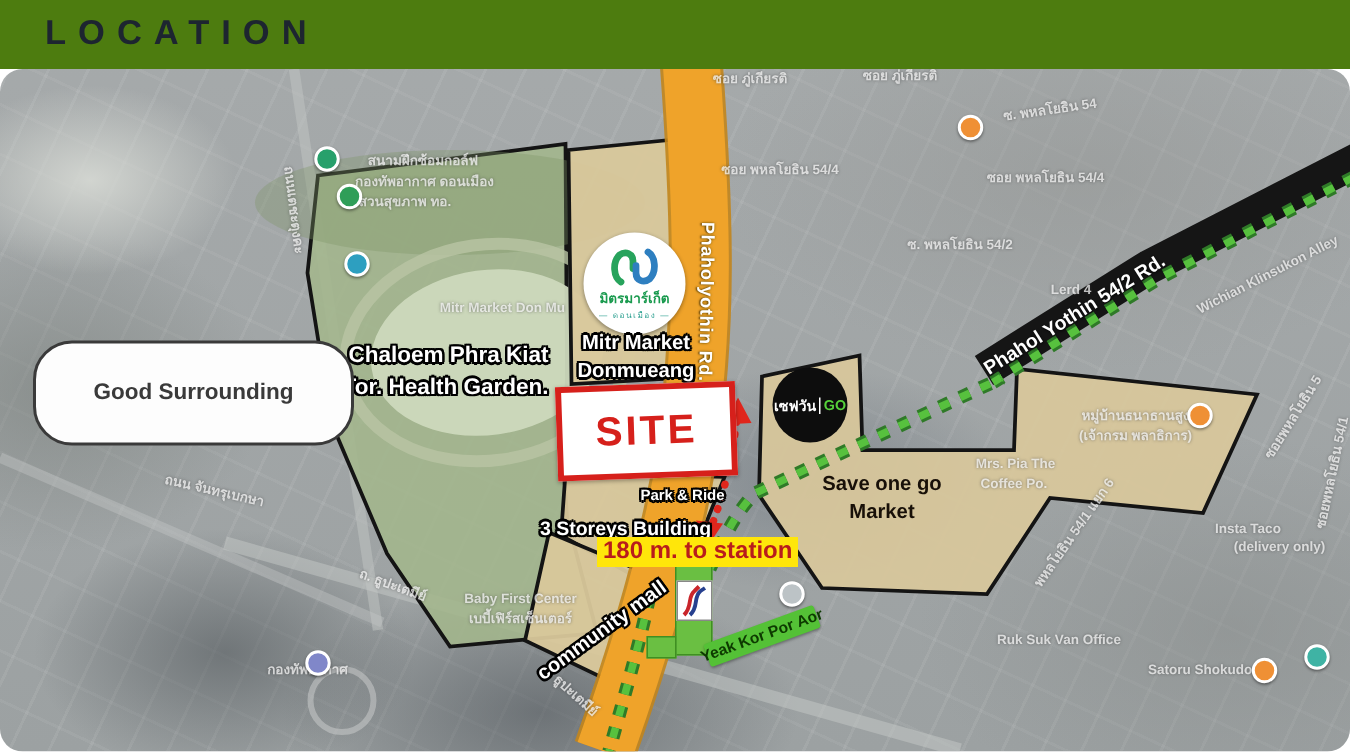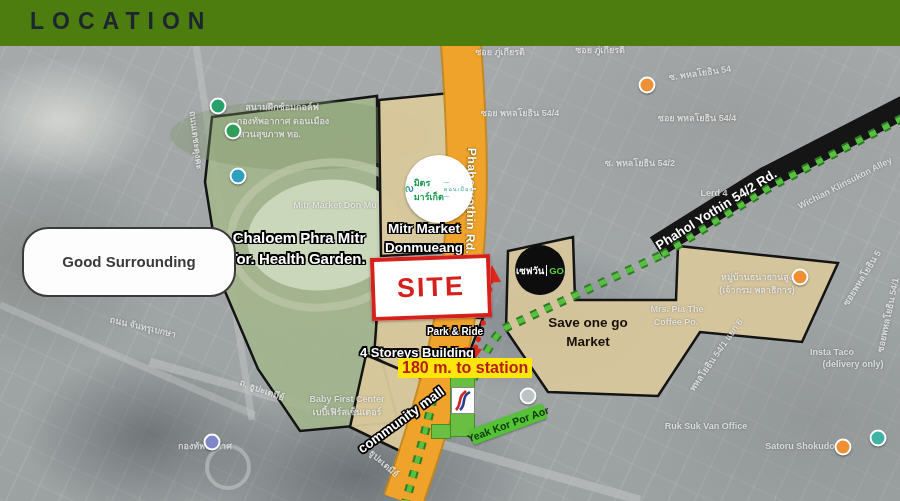--- a/index.html
+++ b/index.html
@@ -4,21 +4,21 @@
 <style>
   html,body{margin:0;padding:0;}
   body{width:900px;height:501px;position:relative;overflow:hidden;
        font-family:"Liberation Sans","DejaVu Sans",sans-serif;background:#fff;}
   .stage{position:absolute;inset:0;}
   
   .header{position:absolute;left:0;top:0;width:900px;height:46px;background:#4d7c0f;z-index:30;}
   .header h1{margin:0;padding:8px 0 0 30px;font-size:23px;font-weight:600;
              letter-spacing:8px;color:#1d2530;}
   
-  .map{position:absolute;left:0;top:46px;width:900px;height:455px;overflow:hidden;z-index:1;}
+  .map{position:absolute;left:0;top:46px;width:900px;height:455px;overflow:hidden;z-index:1;border-radius:15px;}
   .map-inner{position:absolute;left:0;top:-46px;width:900px;height:501px;}
   .map-bg{position:absolute;inset:0;background:
     radial-gradient(140px 90px at 60px 120px, rgba(212,215,210,.95), rgba(212,215,210,0) 70%),
     radial-gradient(200px 150px at 35px 260px, rgba(120,126,122,.55), rgba(120,126,122,0) 72%),
     radial-gradient(170px 110px at 150px 435px, rgba(82,88,92,.6), rgba(82,88,92,0) 75%),
     radial-gradient(230px 120px at 360px 475px, rgba(70,76,82,.55), rgba(70,76,82,0) 75%),
     radial-gradient(180px 100px at 540px 320px, rgba(94,104,116,.45), rgba(94,104,116,0) 75%),
     radial-gradient(300px 160px at 720px 120px, rgba(148,150,148,.5), rgba(148,150,148,0) 80%),
     radial-gradient(260px 160px at 820px 420px, rgba(138,142,141,.55), rgba(138,142,141,0) 80%),
     repeating-linear-gradient(115deg, rgba(255,255,255,.07) 0 2px, rgba(0,0,0,0) 2px 24px),
@@ -43,22 +43,22 @@
            justify-content:center;align-items:center;font-weight:bold;font-size:15px;color:#3a3a3a;line-height:1.55;}
   
   .site{position:absolute;left:371px;top:256px;width:112px;height:55px;background:#fff;
         border:4px solid #d6201b;z-index:7;display:flex;align-items:center;justify-content:center;
         transform:rotate(-2deg);box-shadow:0 1px 3px rgba(0,0,0,.35);}
   .site span{color:#d6201b;font-size:27px;font-weight:800;letter-spacing:2px;}
   
   .dist{position:absolute;left:398px;top:358px;background:#ffe60a;color:#b91c1c;font-weight:800;
         font-size:16px;padding:1px 4px;z-index:7;white-space:nowrap;}
   
-  .mitr-logo{position:absolute;left:405px;top:155px;width:68px;height:68px;border-radius:50%;
-             background:#fff;z-index:6;display:flex;flex-direction:row;align-items:center;
+  .mitr-logo{position:absolute;left:389px;top:155px;width:68px;height:68px;border-radius:50%;
+             background:#fff;z-index:6;display:flex;flex-direction:column;align-items:center;
              justify-content:center;box-shadow:0 1px 3px rgba(0,0,0,.4);}
   .mitr-logo .thai{font-size:9px;font-weight:bold;color:#199a4e;margin-top:1px;}
   .mitr-logo .sub{font-size:5.5px;color:#2a9f8f;letter-spacing:1px;}
   
   .so-logo{position:absolute;left:515px;top:245px;width:50px;height:50px;border-radius:50%;
            background:#0d0d0d;z-index:6;display:flex;align-items:center;justify-content:center;
            font-size:9.5px;color:#fff;font-weight:bold;}
   .so-logo .go{color:#56d13a;border-left:1px solid #fff;padding-left:2px;margin-left:2px;}
   
   .station{position:absolute;left:450px;top:377px;width:23px;height:58px;background:#6abf42;
@@ -161,40 +161,40 @@
           <span class="pin" style="left: 800px; top: 277px; background-color: rgb(239, 144, 53);"></span>
           <span class="pin" style="left: 843px; top: 447px; background-color: rgb(239, 144, 53);"></span>
           <span class="pin" style="left: 212px; top: 442px; background-color: rgb(128, 135, 201);"></span>
           <span class="pin" style="left: 528px; top: 396px; background-color: rgb(188, 195, 198);"></span>
           <span class="pin" style="left: 878px; top: 438px; background-color: rgb(63, 179, 164);"></span>
         </div>
 
       <span class="road-label road-ph">Phaholyothin Rd.</span>
       <span class="road-label road-542">Phahol Yothin 54/2 Rd.</span>
 
-      <span class="lbl" style="left:299px;top:237px;font-size:15px;">Chaloem Phra Mitr</span>
+      <span class="lbl" style="left:299px;top:237px;font-size:15px;">Chaloem Phra Kiat</span>
       <span class="lbl" style="left:297px;top:258px;font-size:15px;">Tor. Health Garden.</span>
 
       <div class="mitr-logo">
         <svg width="34" height="26" viewBox="0 0 34 26">
           <path d="M8,23 C3,20 2,10 7,5 C11,2 16,4 16,9 L16,14" stroke="#27a35c" stroke-width="4.5" fill="none" stroke-linecap="round"></path>
           <path d="M26,3 C31,6 32,16 27,21 C23,24 18,22 18,17 L18,12" stroke="#2e7fc0" stroke-width="4.5" fill="none" stroke-linecap="round"></path>
         </svg>
         <span class="thai">มิตรมาร์เก็ต</span>
         <span class="sub">— ดอนเมือง —</span>
       </div>
       <span class="lbl" style="left:424px;top:228px;font-size:13.5px;">Mitr Market</span>
       <span class="lbl" style="left:424px;top:247px;font-size:13.5px;">Donmueang</span>
 
       <div class="site">
         <span>SITE</span>
       </div>
 
       <span class="lbl" style="left:419px;top:331px;font-size:10px;margin-left:36px;">Park &amp; Ride</span>
-      <span class="lbl" style="left:417px;top:352px;font-size:13px;">4 Storeys Building</span>
+      <span class="lbl" style="left:417px;top:352px;font-size:13px;">3 Storeys Building</span>
 
       <div class="dist">180 m.  to station</div>
 
       <span class="lbl" style="left:401px;top:420px;font-size:13.5px;transform:translate(-50%,-50%) rotate(-36deg);">community mall</span>
 
       <div class="so-logo">
         <span>เซฟวัน</span>
         <span class="go">GO</span>
       </div>
       <span class="dark-lbl" style="left:588px;top:322px;font-size:13.5px;">Save one go</span>

